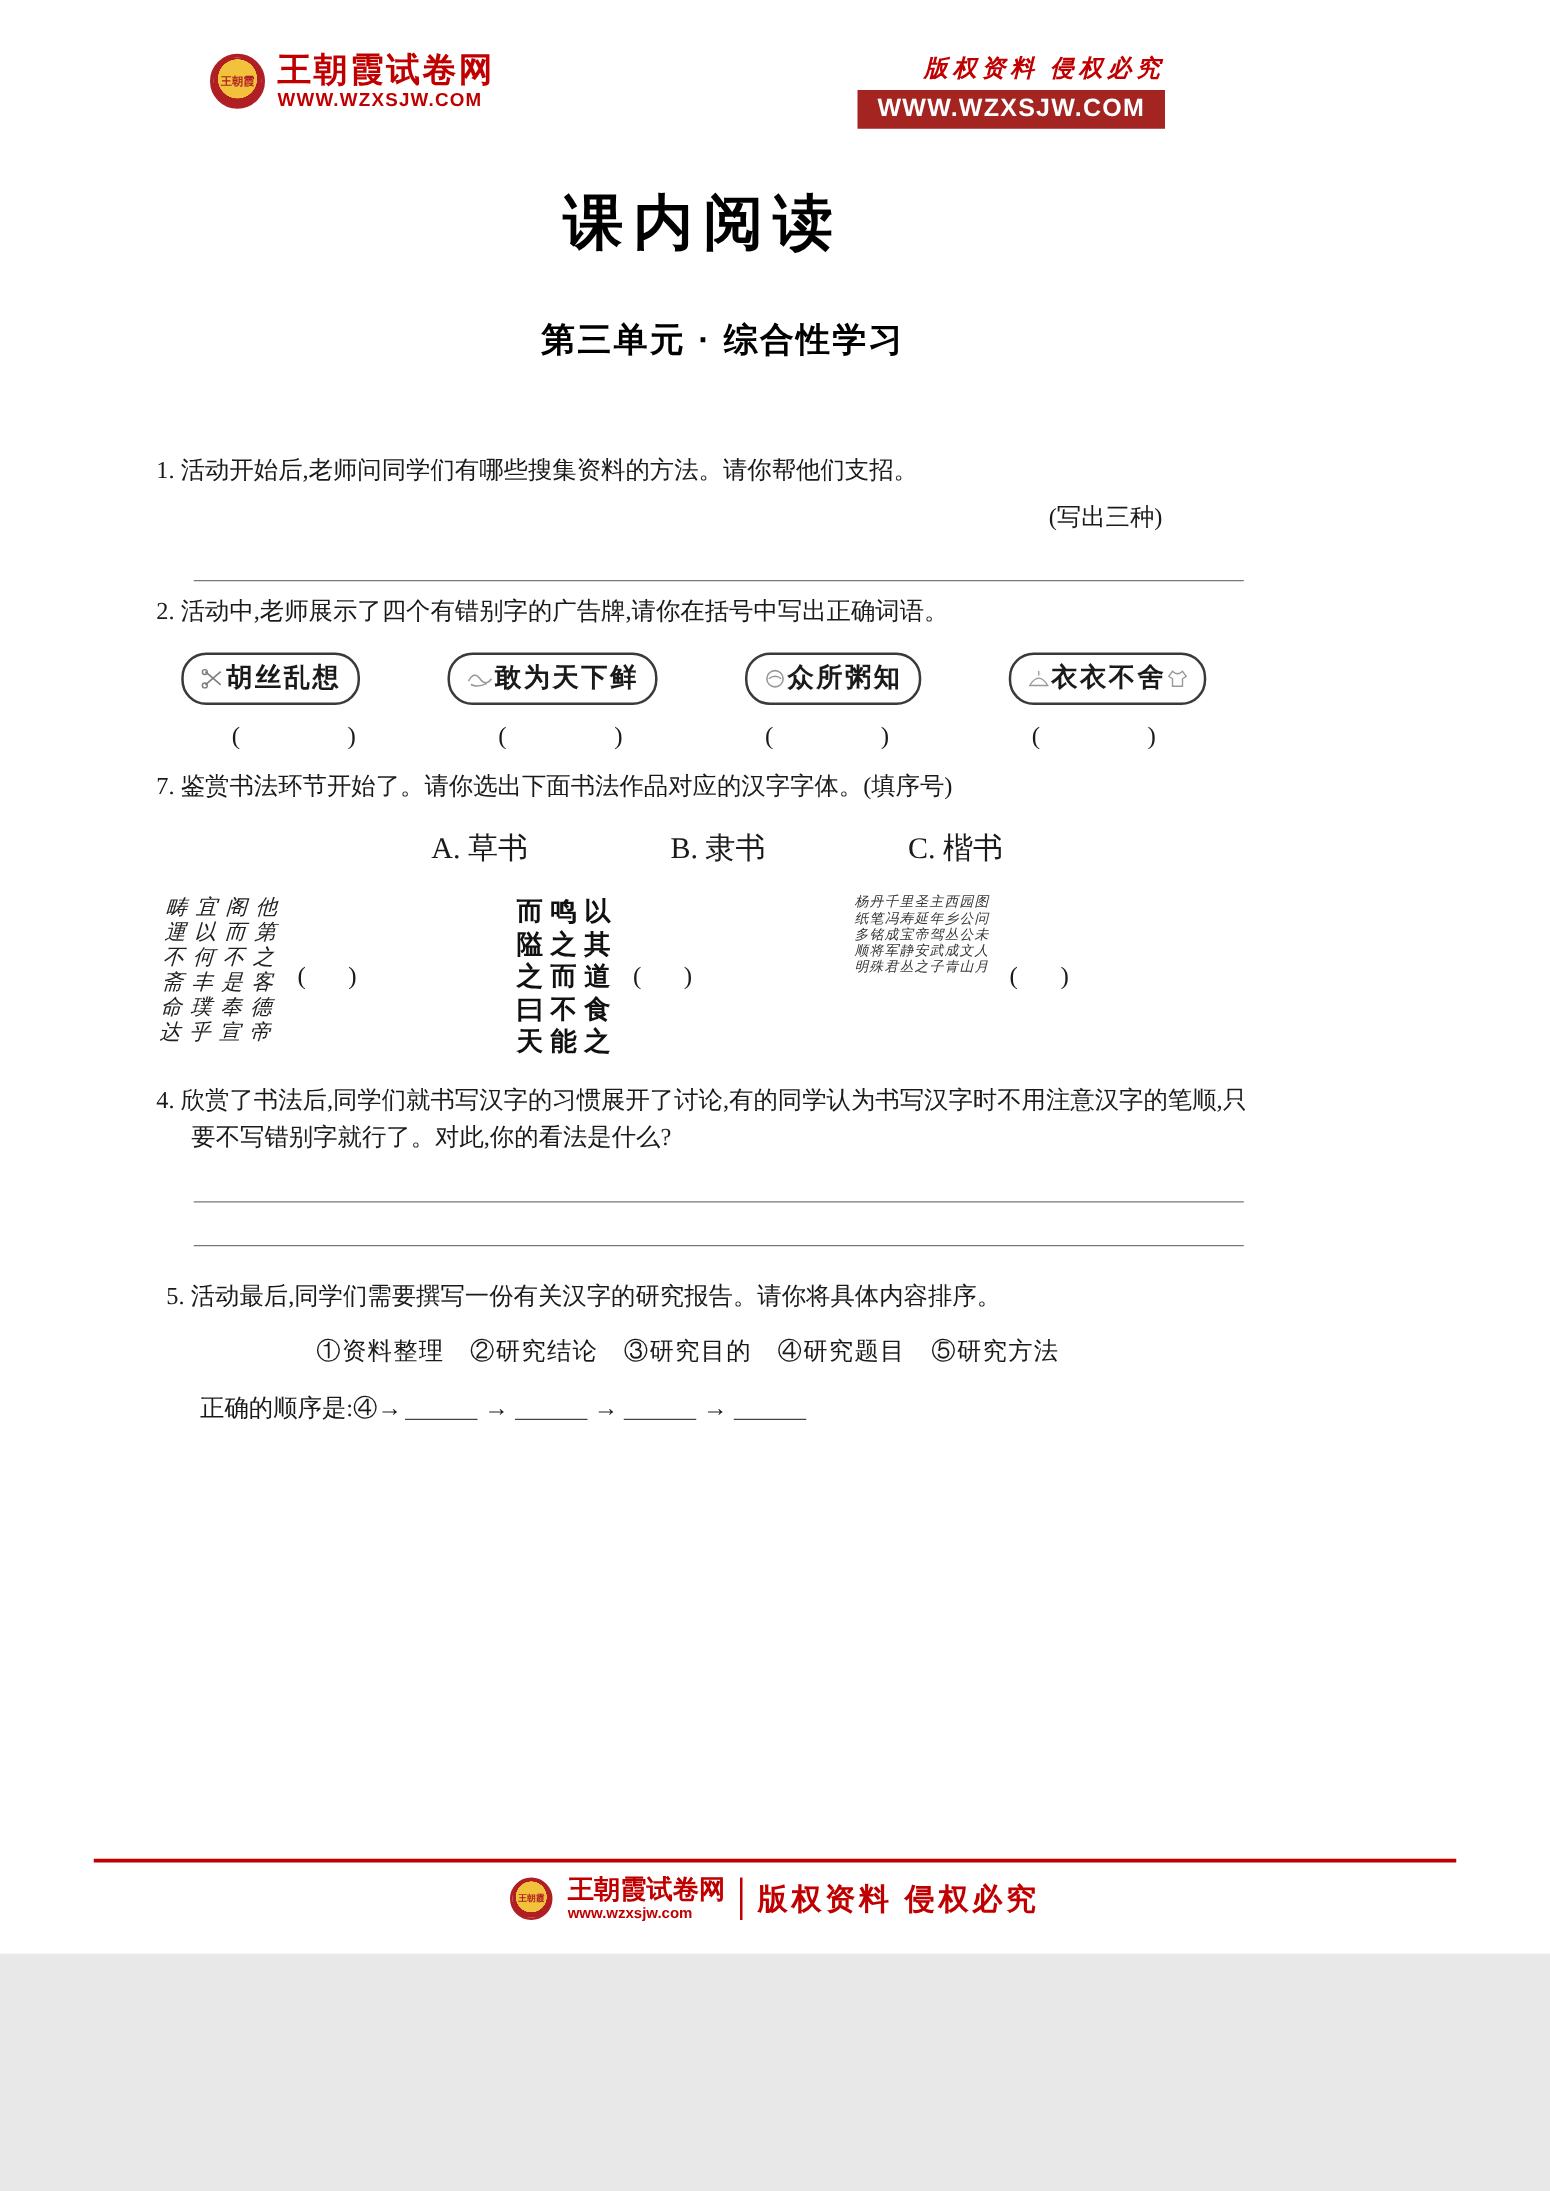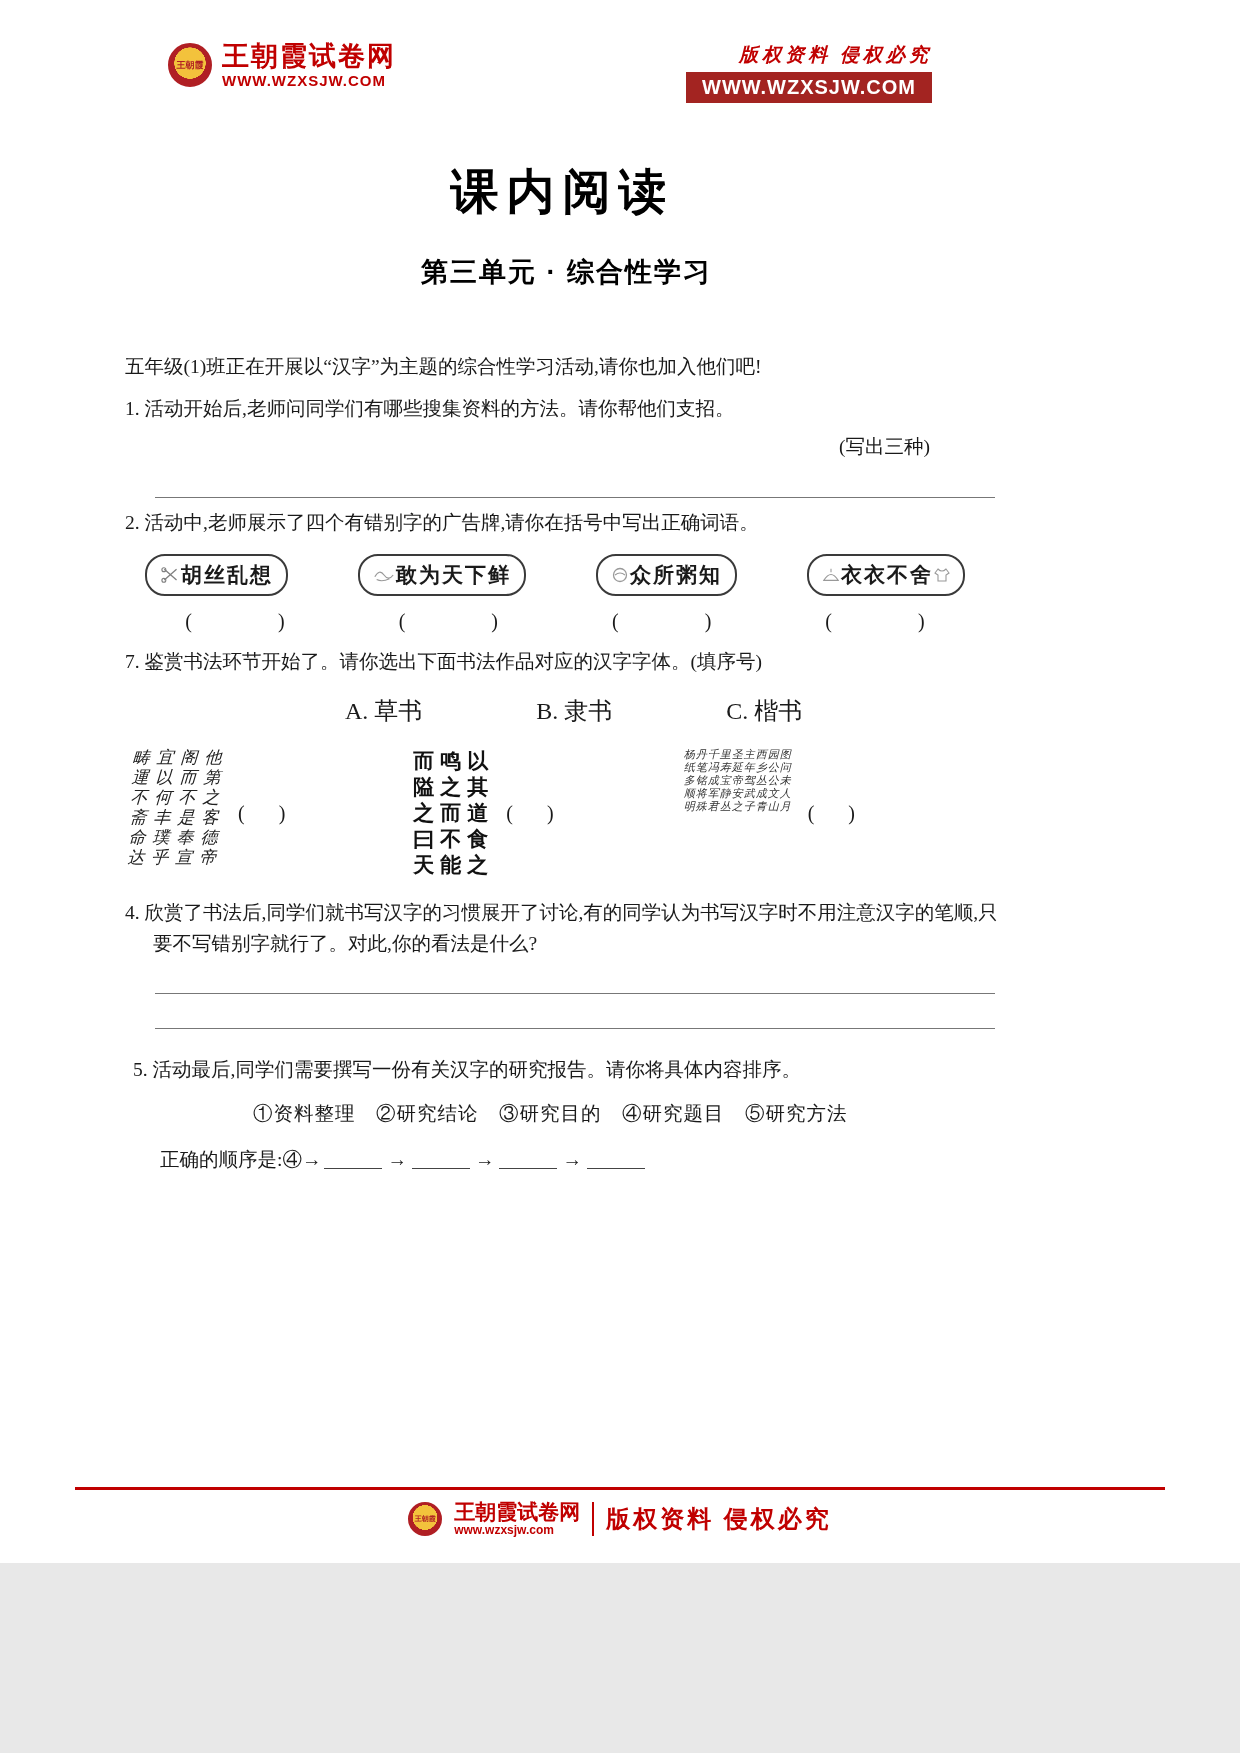--- a/index.html
+++ b/index.html
@@ -52,27 +52,27 @@
     font-size: 19px; letter-spacing: 4px;
   }
   .banner {
     background: #a32421; color: #ffffff; font-weight: bold;
     font-family: "Liberation Sans", "DejaVu Sans", sans-serif;
     font-size: 20px; padding: 4px 16px; letter-spacing: 1px;
   }
 
   
   .title {
-    position: absolute; top: 160px; left: 125px; width: 875px;
+    position: absolute; top: 146px; left: 125px; width: 875px;
     text-align: center; font-size: 48px; font-weight: bold;
     font-family: "Liberation Sans", "DejaVu Sans", sans-serif;
     letter-spacing: 8px; color: #000;
   }
   .subtitle {
-    position: absolute; top: 254px; left: 129px; width: 875px;
+    position: absolute; top: 254px; left: 141px; width: 875px;
     text-align: center; font-size: 27px; font-weight: bold;
     font-family: "Liberation Sans", "DejaVu Sans", sans-serif;
     letter-spacing: 2px; color: #000;
   }
 
   
   .content {
     position: absolute; top: 352px; left: 125px; width: 875px;
     font-size: 19.5px; line-height: 1.55;
   }
@@ -177,21 +177,20 @@
       <div class="slogan-top">版权资料  侵权必究</div>
       <div class="banner">WWW.WZXSJW.COM</div>
     </div>
   </div>
 
   <div class="title">课内阅读</div>
   <div class="subtitle">第三单元 · 综合性学习</div>
 
   <div class="content">
 
-    <p class="intro">五年级(1)班正在开展以“汉字”为主题的综合性学习活动,请你也加入他们吧!</p>
 
     <p class="q hanging">1. 活动开始后,老师问同学们有哪些搜集资料的方法。请你帮他们支招。</p>
     <p class="hint">(写出三种)</p>
     <div class="answer-line"></div>
 
     <p class="q hanging">2. 活动中,老师展示了四个有错别字的广告牌,请你在括号中写出正确词语。</p>
 
     <div class="signs-row">
       <div class="sign">
         <span class="doodle">

